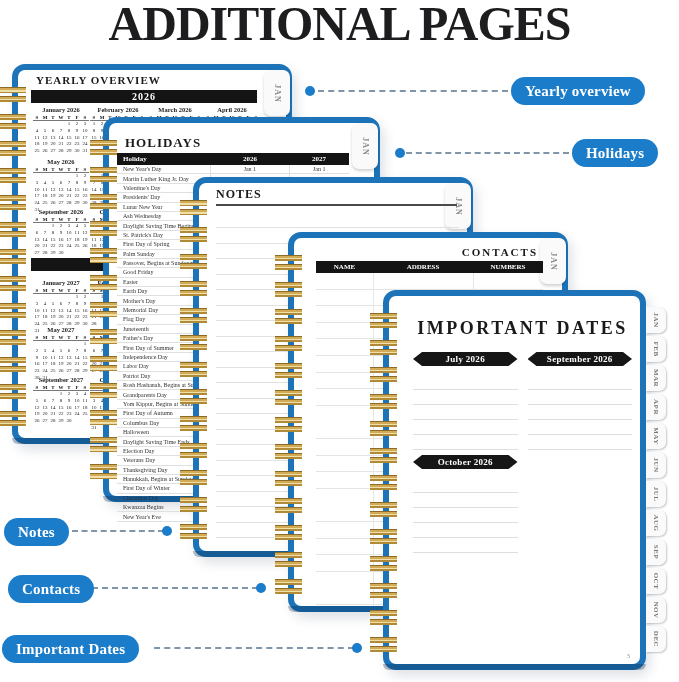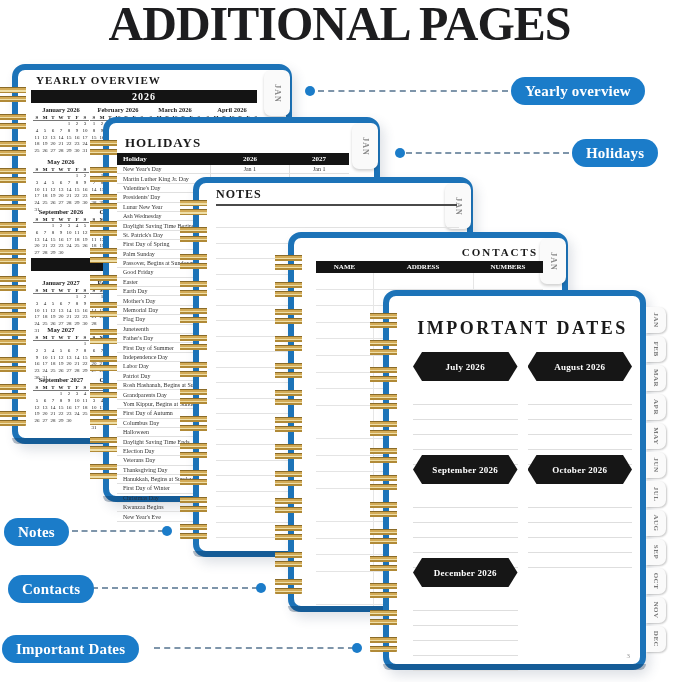--- a/index.html
+++ b/index.html
@@ -74,21 +74,21 @@
   .c-body { height:333px; position:relative;
             background:repeating-linear-gradient(180deg, transparent 0 15.7px, #e4e4e4 15.7px 16.6px); }
   .c-div { position:absolute; top:0; bottom:0; width:1px; background:#e6e6e6; }
 
   
   .id-heading { position:absolute; left:24px; right:8px; top:22px; text-align:center;
                 font-size:18px; font-weight:bold; letter-spacing:2.5px; color:#1a1a1a; }
   .id-grid { position:absolute; left:24px; right:8px; top:52px;
              display:grid; grid-template-columns:1fr 1fr; column-gap:10px; grid-auto-rows:103px; }
   .id-sec { padding-top:4px; }
-  .ribbon { height:29px; background:#161616; color:#fff; font-size:9px; font-weight:bold;
+  .ribbon { height:14px; background:#161616; color:#fff; font-size:9px; font-weight:bold;
             display:flex; align-items:center; justify-content:center; letter-spacing:0.3px;
             clip-path:polygon(0 50%, 9px 0, calc(100% - 9px) 0, 100% 50%, calc(100% - 9px) 100%, 9px 100%); }
   .sec-lines { margin-top:9px; height:77px;
                background:repeating-linear-gradient(180deg, transparent 0 14px, #dedede 14px 15px); }
   .page-num { position:absolute; right:10px; bottom:4px; font-size:7px; color:#999; }
   .tabstack { position:absolute; right:-26px; top:11px; display:flex; flex-direction:column; gap:3px; }
   .mtab { width:20px; height:26px; background:#fafafa; border-radius:0 7px 7px 0;
           box-shadow:1px 1px 2px rgba(0,0,0,.22); display:flex; align-items:center; justify-content:center; }
   .mtab span { font-size:7px; letter-spacing:0.5px; color:#777; }
 
@@ -1229,33 +1229,25 @@
         </div>
       </div>
     <div class="coil"></div>
     <div class="id-heading">IMPORTANT DATES</div>
     <div class="id-grid">
         <div class="id-sec">
           <div class="ribbon">July 2026</div>
           <div class="sec-lines"></div>
         </div>
         <div class="id-sec">
-          <div class="ribbon">August 2026</div>
-          <div class="sec-lines"></div>
-        </div>
-        <div class="id-sec">
           <div class="ribbon">September 2026</div>
           <div class="sec-lines"></div>
         </div>
         <div class="id-sec">
           <div class="ribbon">October 2026</div>
-          <div class="sec-lines"></div>
-        </div>
-        <div class="id-sec">
-          <div class="ribbon">December 2026</div>
           <div class="sec-lines"></div>
         </div>
       </div>
     <div class="page-num">3</div>
   </div>
 
   <div class="pill" style="left:511px; top:77px">Yearly overview</div>
   <div class="pill" style="left:572px; top:139px">Holidays</div>
   <div class="pill" style="left:4px;  top:518px">Notes</div>
   <div class="pill" style="left:8px;  top:575px">Contacts</div>

